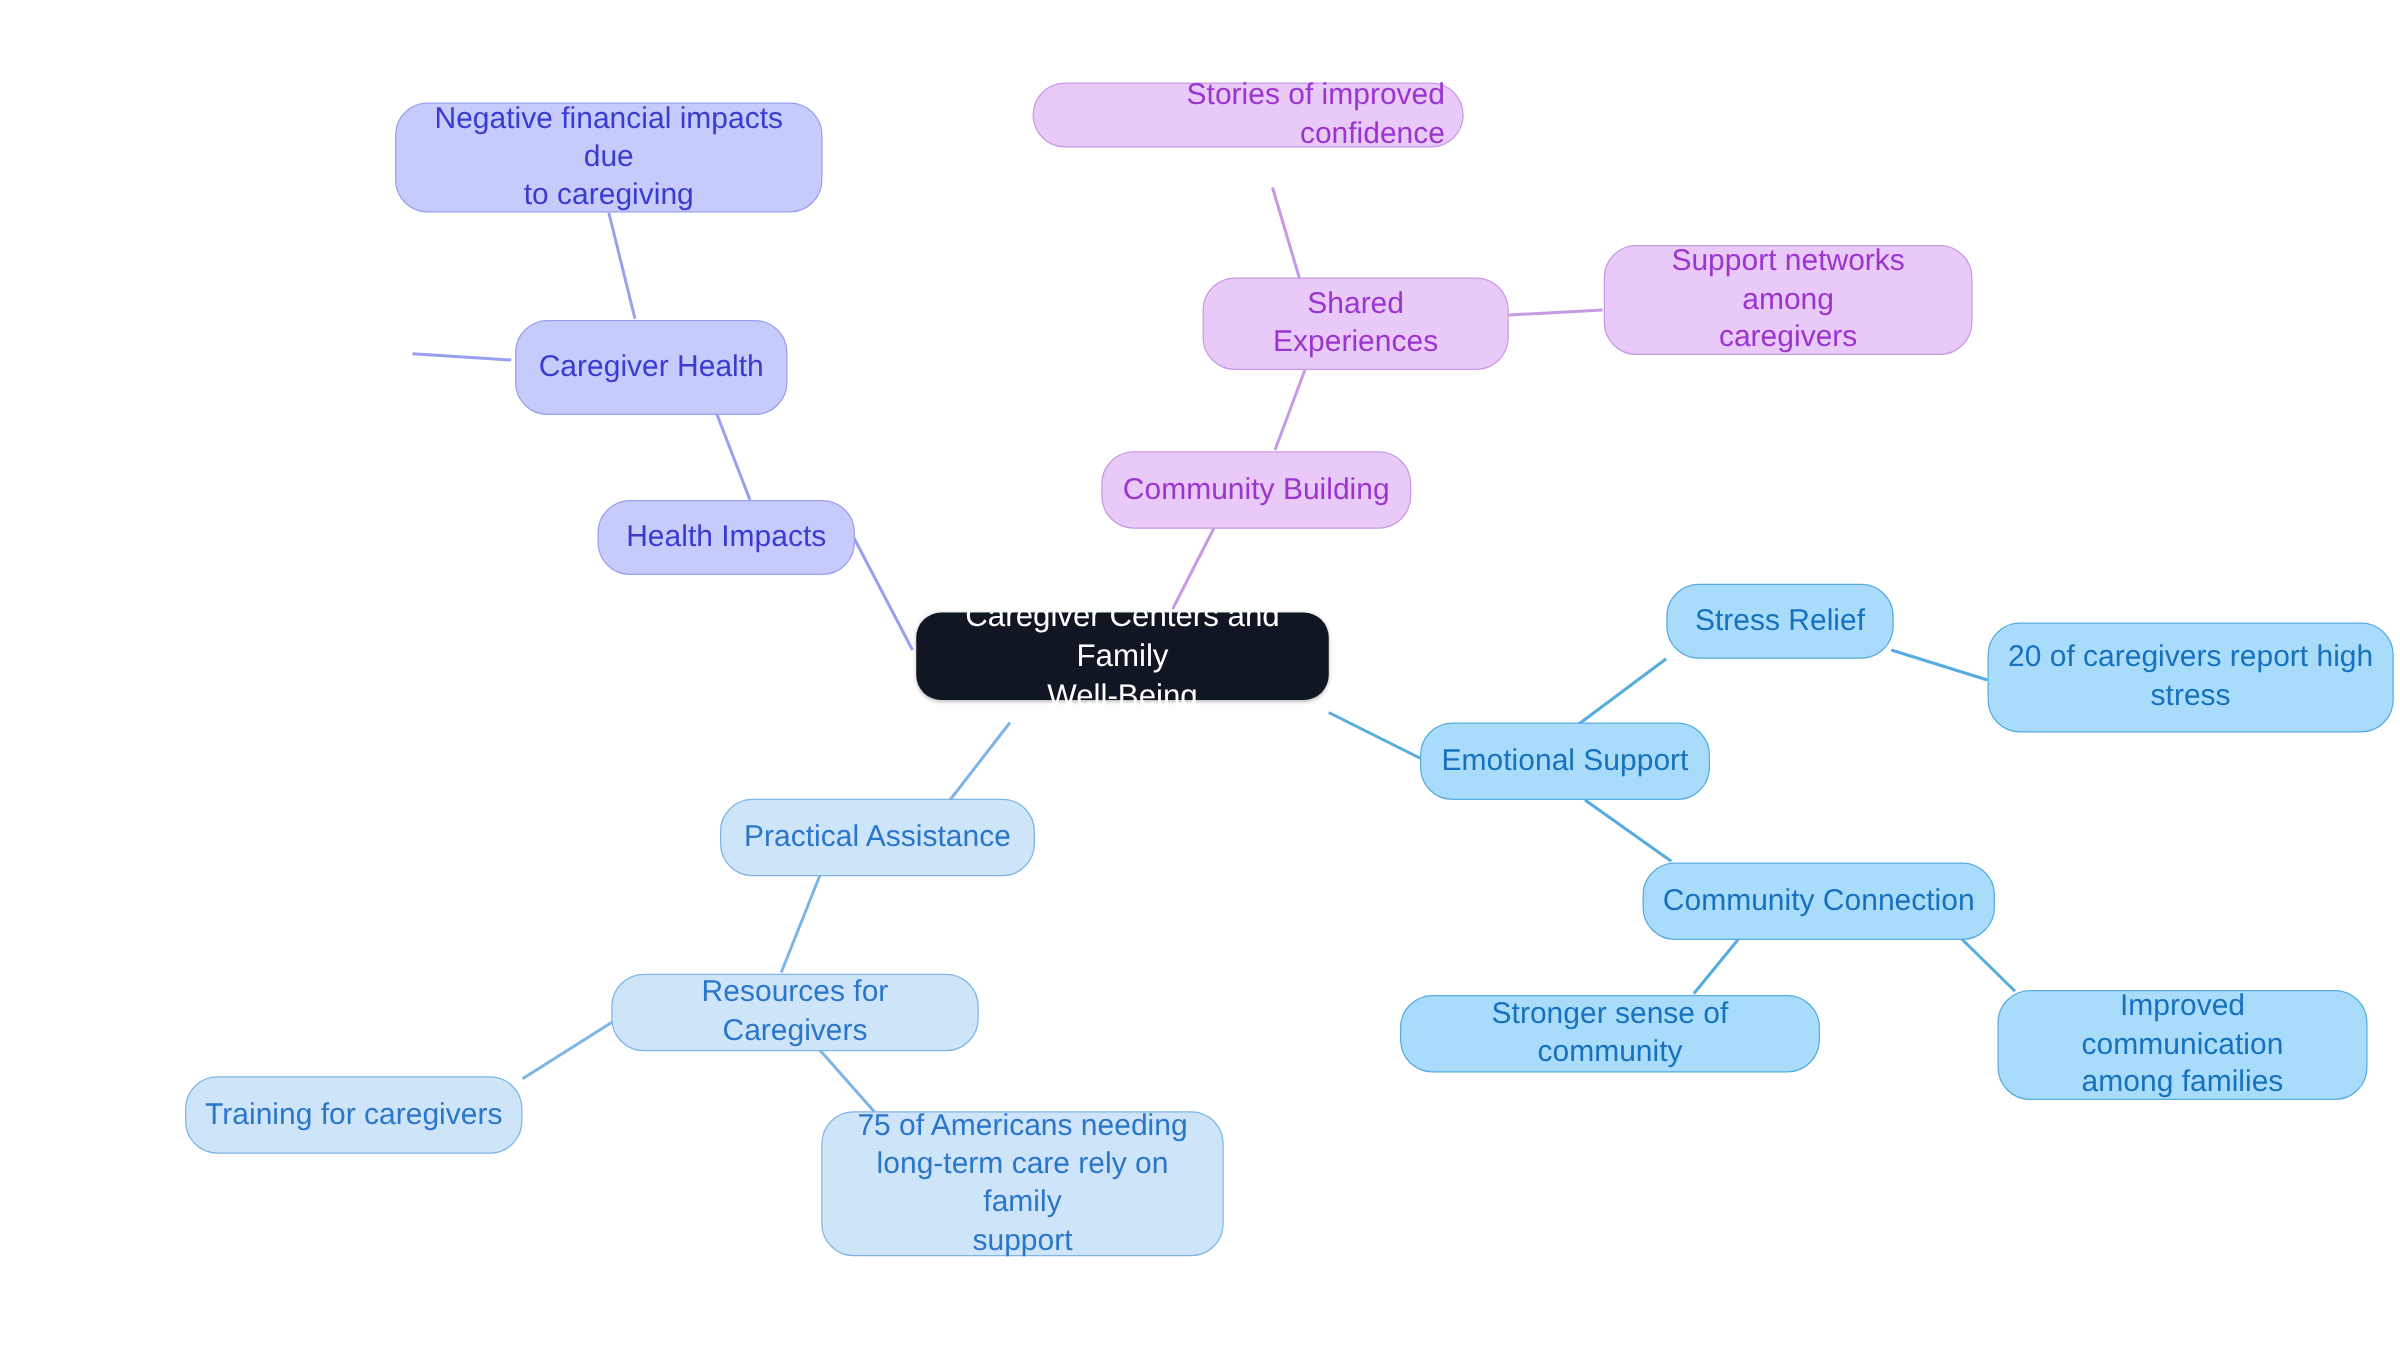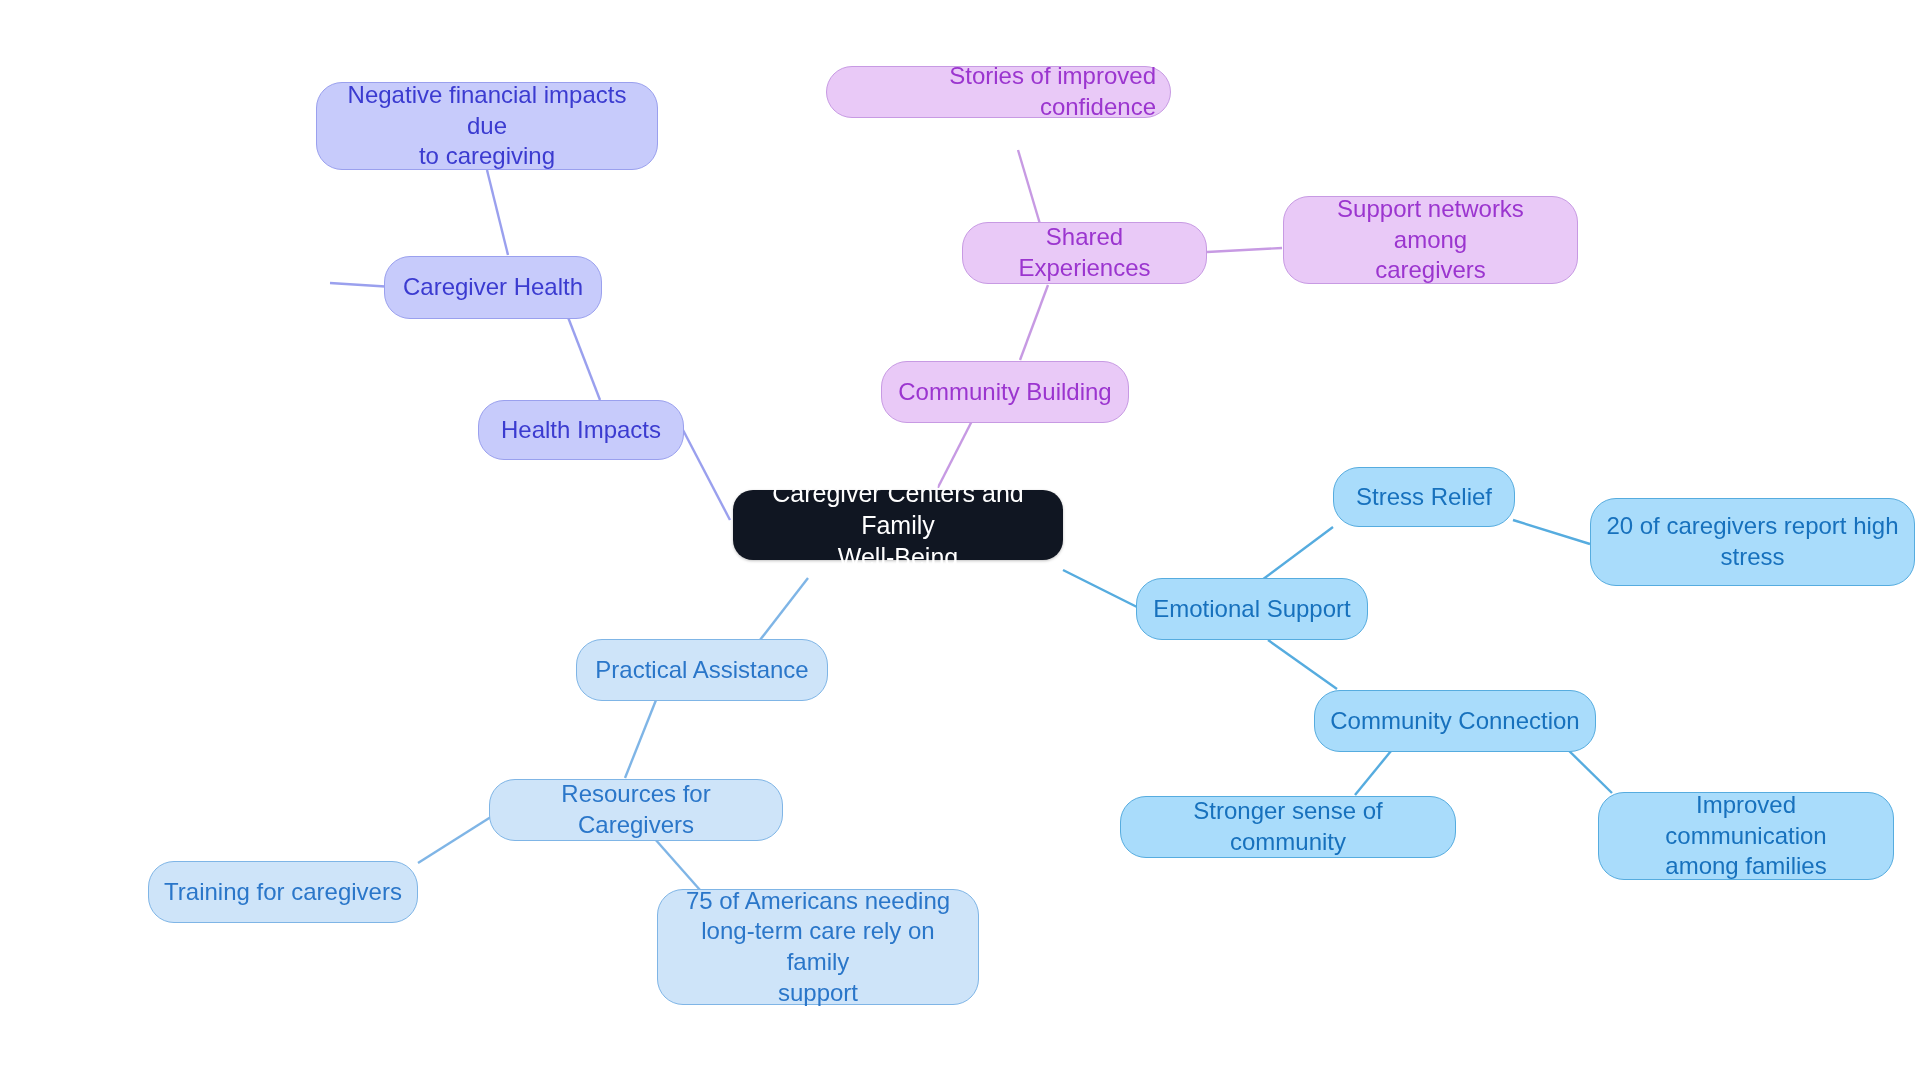--- a/index.html
+++ b/index.html
@@ -99,35 +99,35 @@
 
   <div class="node root" style="left:733px; top:490px; width:330px; height:70px;">
     <span>Caregiver Centers and Family
 Well-Being</span>
   </div>
 
   <div class="node purple fs20" style="left:478px; top:400px; width:206px; height:60px;">
     <span>Health Impacts</span>
   </div>
 
-  <div class="node purple fs20" style="left:384px; top:256px; width:218px; height:63px;">
+  <div class="node purple fs20" style="left:412px; top:256px; width:218px; height:76px;">
     <span>Caregiver Health</span>
   </div>
 
   <div class="node purple fs20" style="left:316px; top:82px; width:342px; height:88px;">
     <span>Negative financial impacts due
 to caregiving</span>
   </div>
 
 
   <div class="node pink fs20" style="left:881px; top:361px; width:248px; height:62px;">
     <span>Community Building</span>
   </div>
 
-  <div class="node pink fs20" style="left:962px; top:222px; width:245px; height:62px;">
+  <div class="node pink fs20" style="left:962px; top:222px; width:245px; height:74px;">
     <span>Shared Experiences</span>
   </div>
 
   <div class="node pink fs20" style="left:826px; top:66px; width:345px; height:52px;text-align:right;">
     <span>Stories of improved confidence</span>
   </div>
 
   <div class="node pink fs20" style="left:1283px; top:196px; width:295px; height:88px;">
     <span>Support networks among
 caregivers</span>

